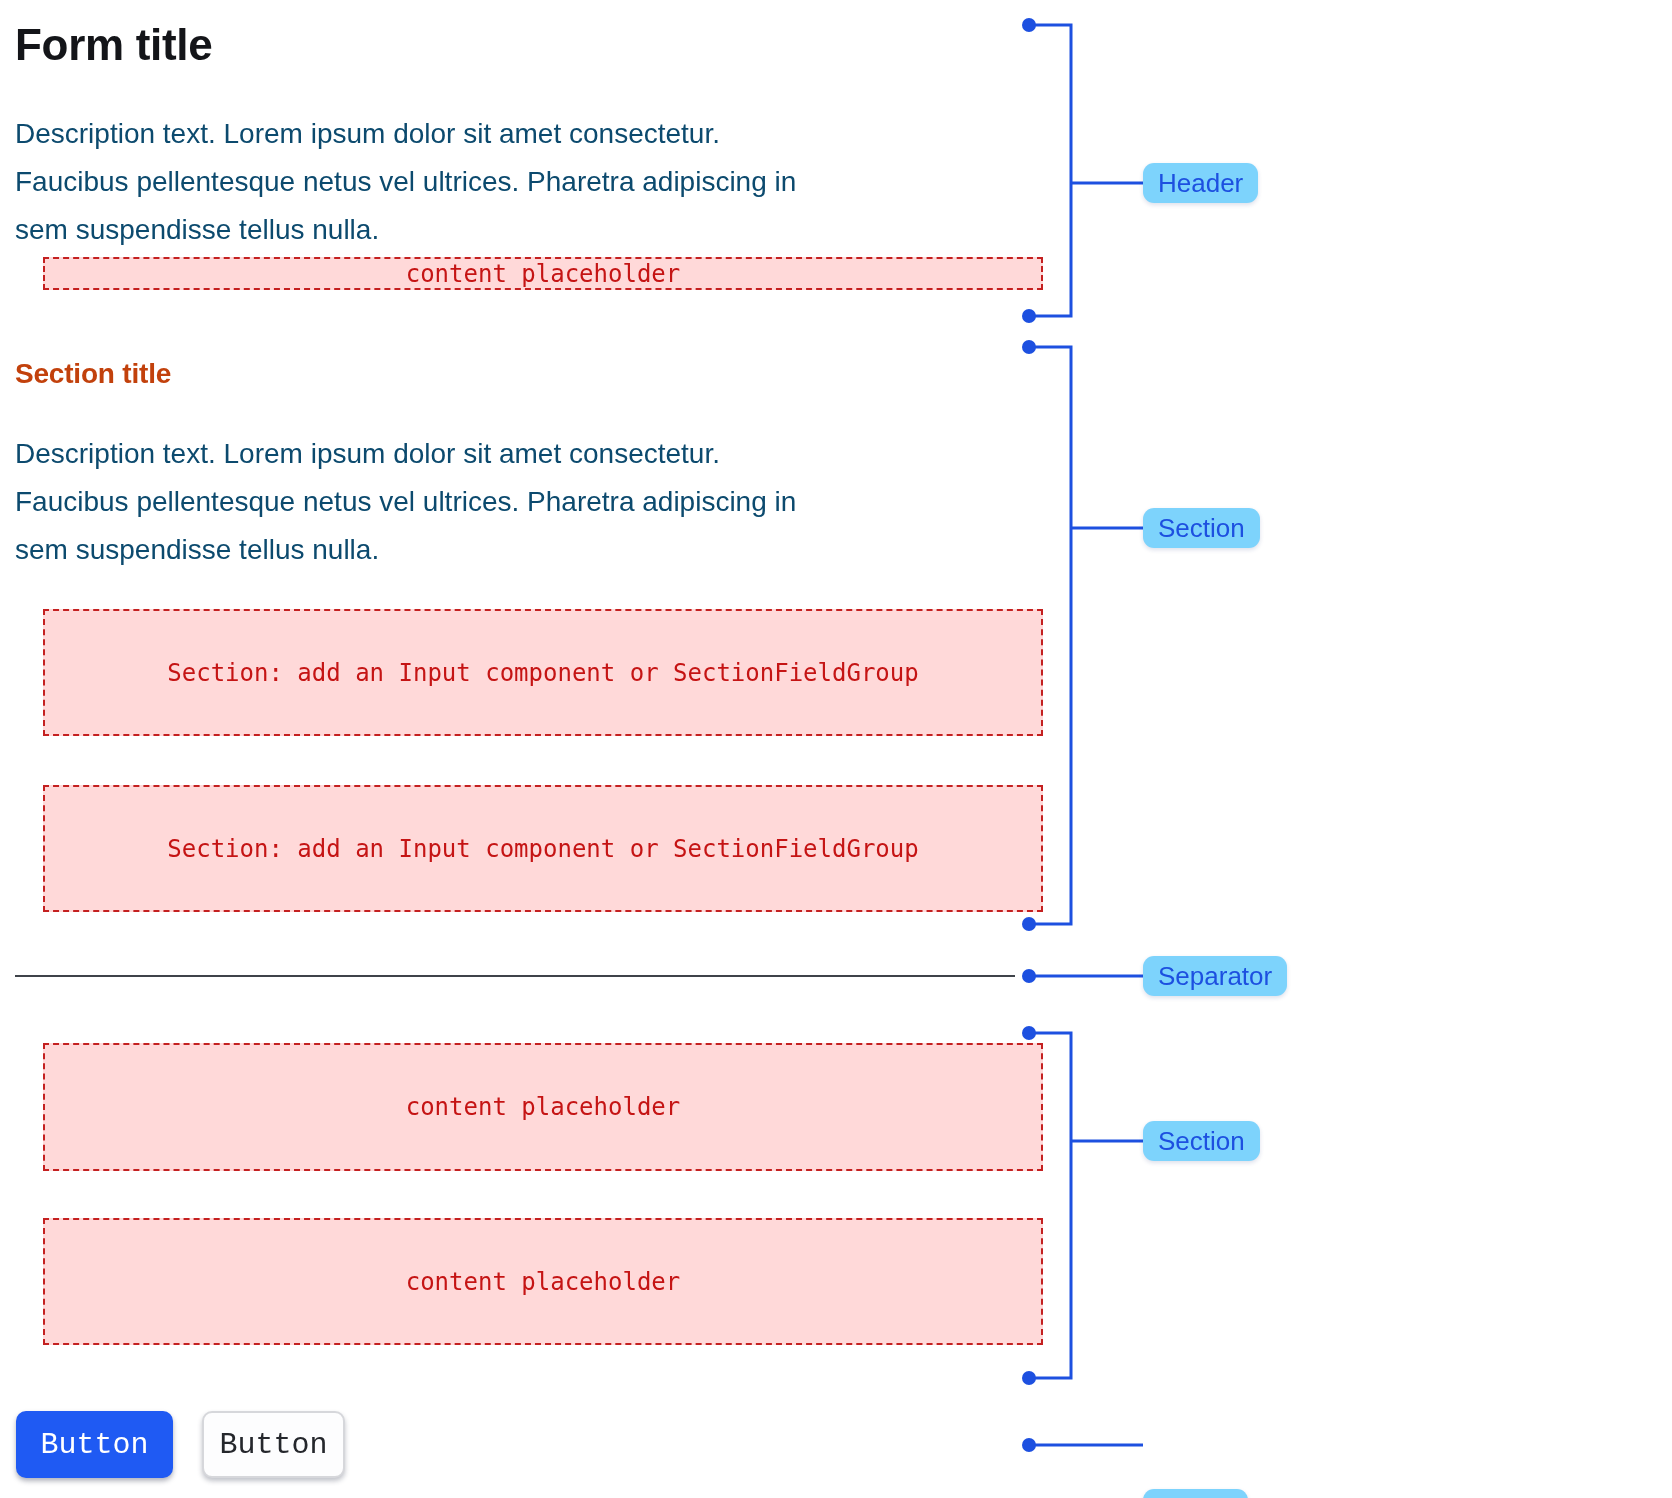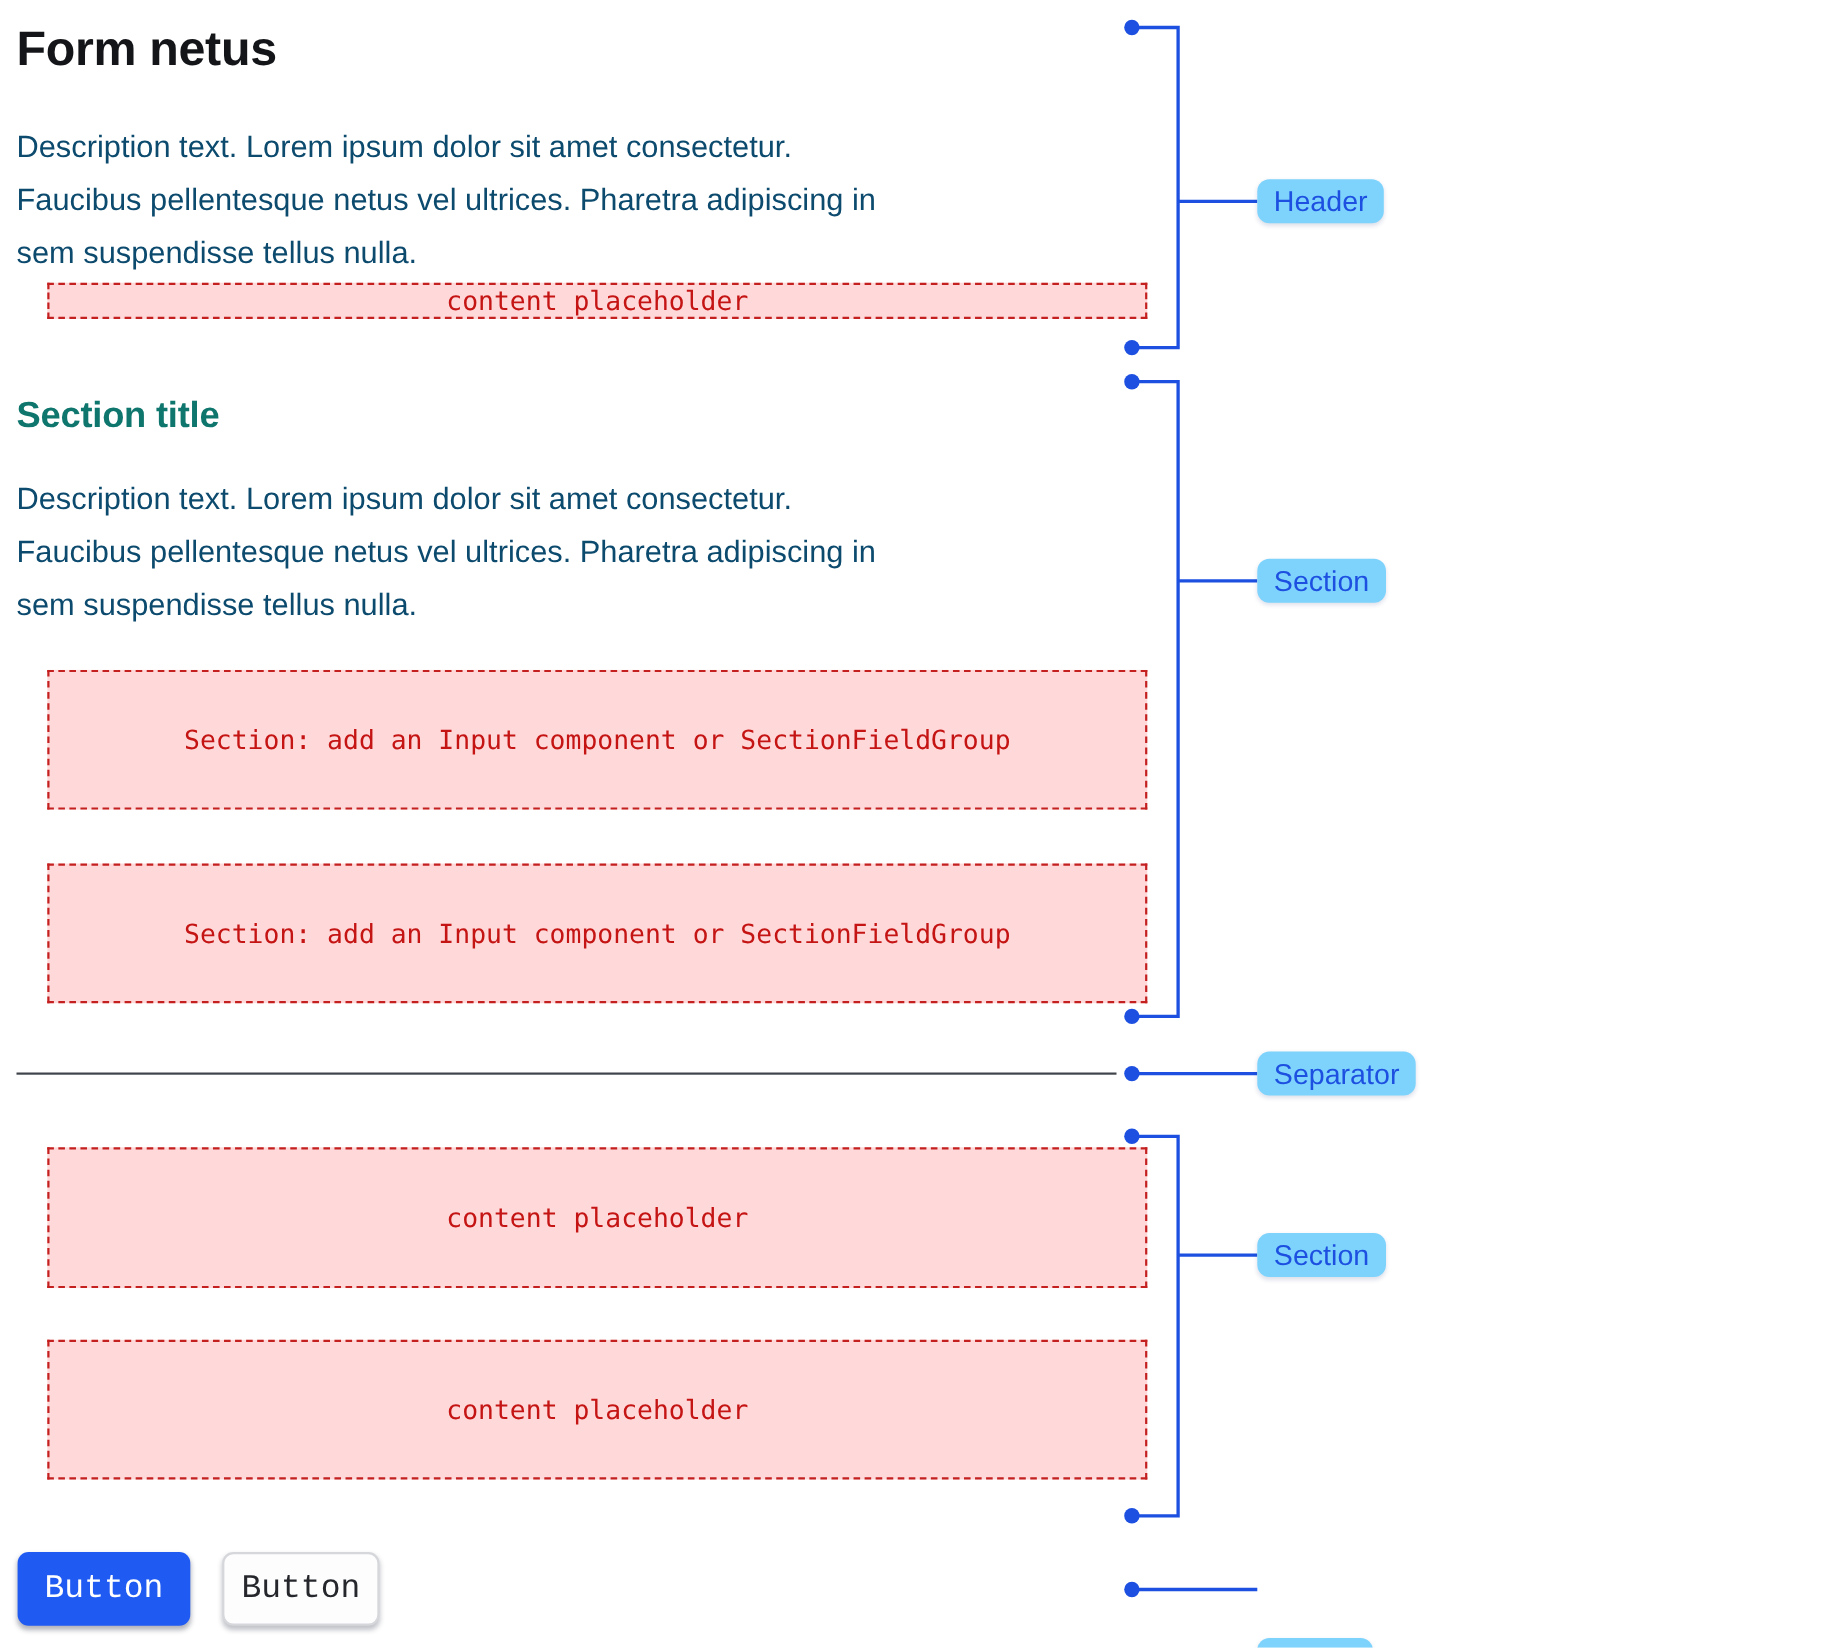--- a/index.html
+++ b/index.html
@@ -13,22 +13,22 @@
   .abs { position:absolute; }
 
   
   .form-title {
     left:15px; top:20px;
     font-size:44px; font-weight:600; letter-spacing:-0.3px;
     color:#141519; white-space:nowrap;
   }
   .section-title {
     left:15px; top:358px;
-    font-size:33px; font-weight:600; letter-spacing:-0.2px;
-    color:#0f766e; white-space:nowrap;
+    font-size:28px; font-weight:600; letter-spacing:-0.2px;
+    color:#c2410c; white-space:nowrap;
   }
   .desc { left:15px; width:960px; color:#0c4a6e; font-size:28px; }
   .desc-1 { top:110px; }
   .desc-2 { top:430px; }
   .desc div { line-height:48px; white-space:nowrap; }
 
   
   .ph {
     left:15px; width:1000px;
     background:#ffd9d9;
@@ -86,21 +86,21 @@
   .badge-section1  { top:508px;  }
   .badge-separator { top:956px;  }
   .badge-section2  { top:1121px; }
   .badge-footer    { top:1489px; }
 </style>
 </head>
 <body>
 
 <div class="canvas">
 
-  <div class="abs form-title">Form netus</div>
+  <div class="abs form-title">Form title</div>
 
   <div class="abs desc desc-1">
     <div>Description text. Lorem ipsum dolor sit amet consectetur.</div>
     <div>Faucibus pellentesque netus vel ultrices. Pharetra adipiscing in</div>
     <div>sem suspendisse tellus nulla.</div>
   </div>
 
   <div class="abs ph ph-header">
     <span>content placeholder</span>
   </div>

